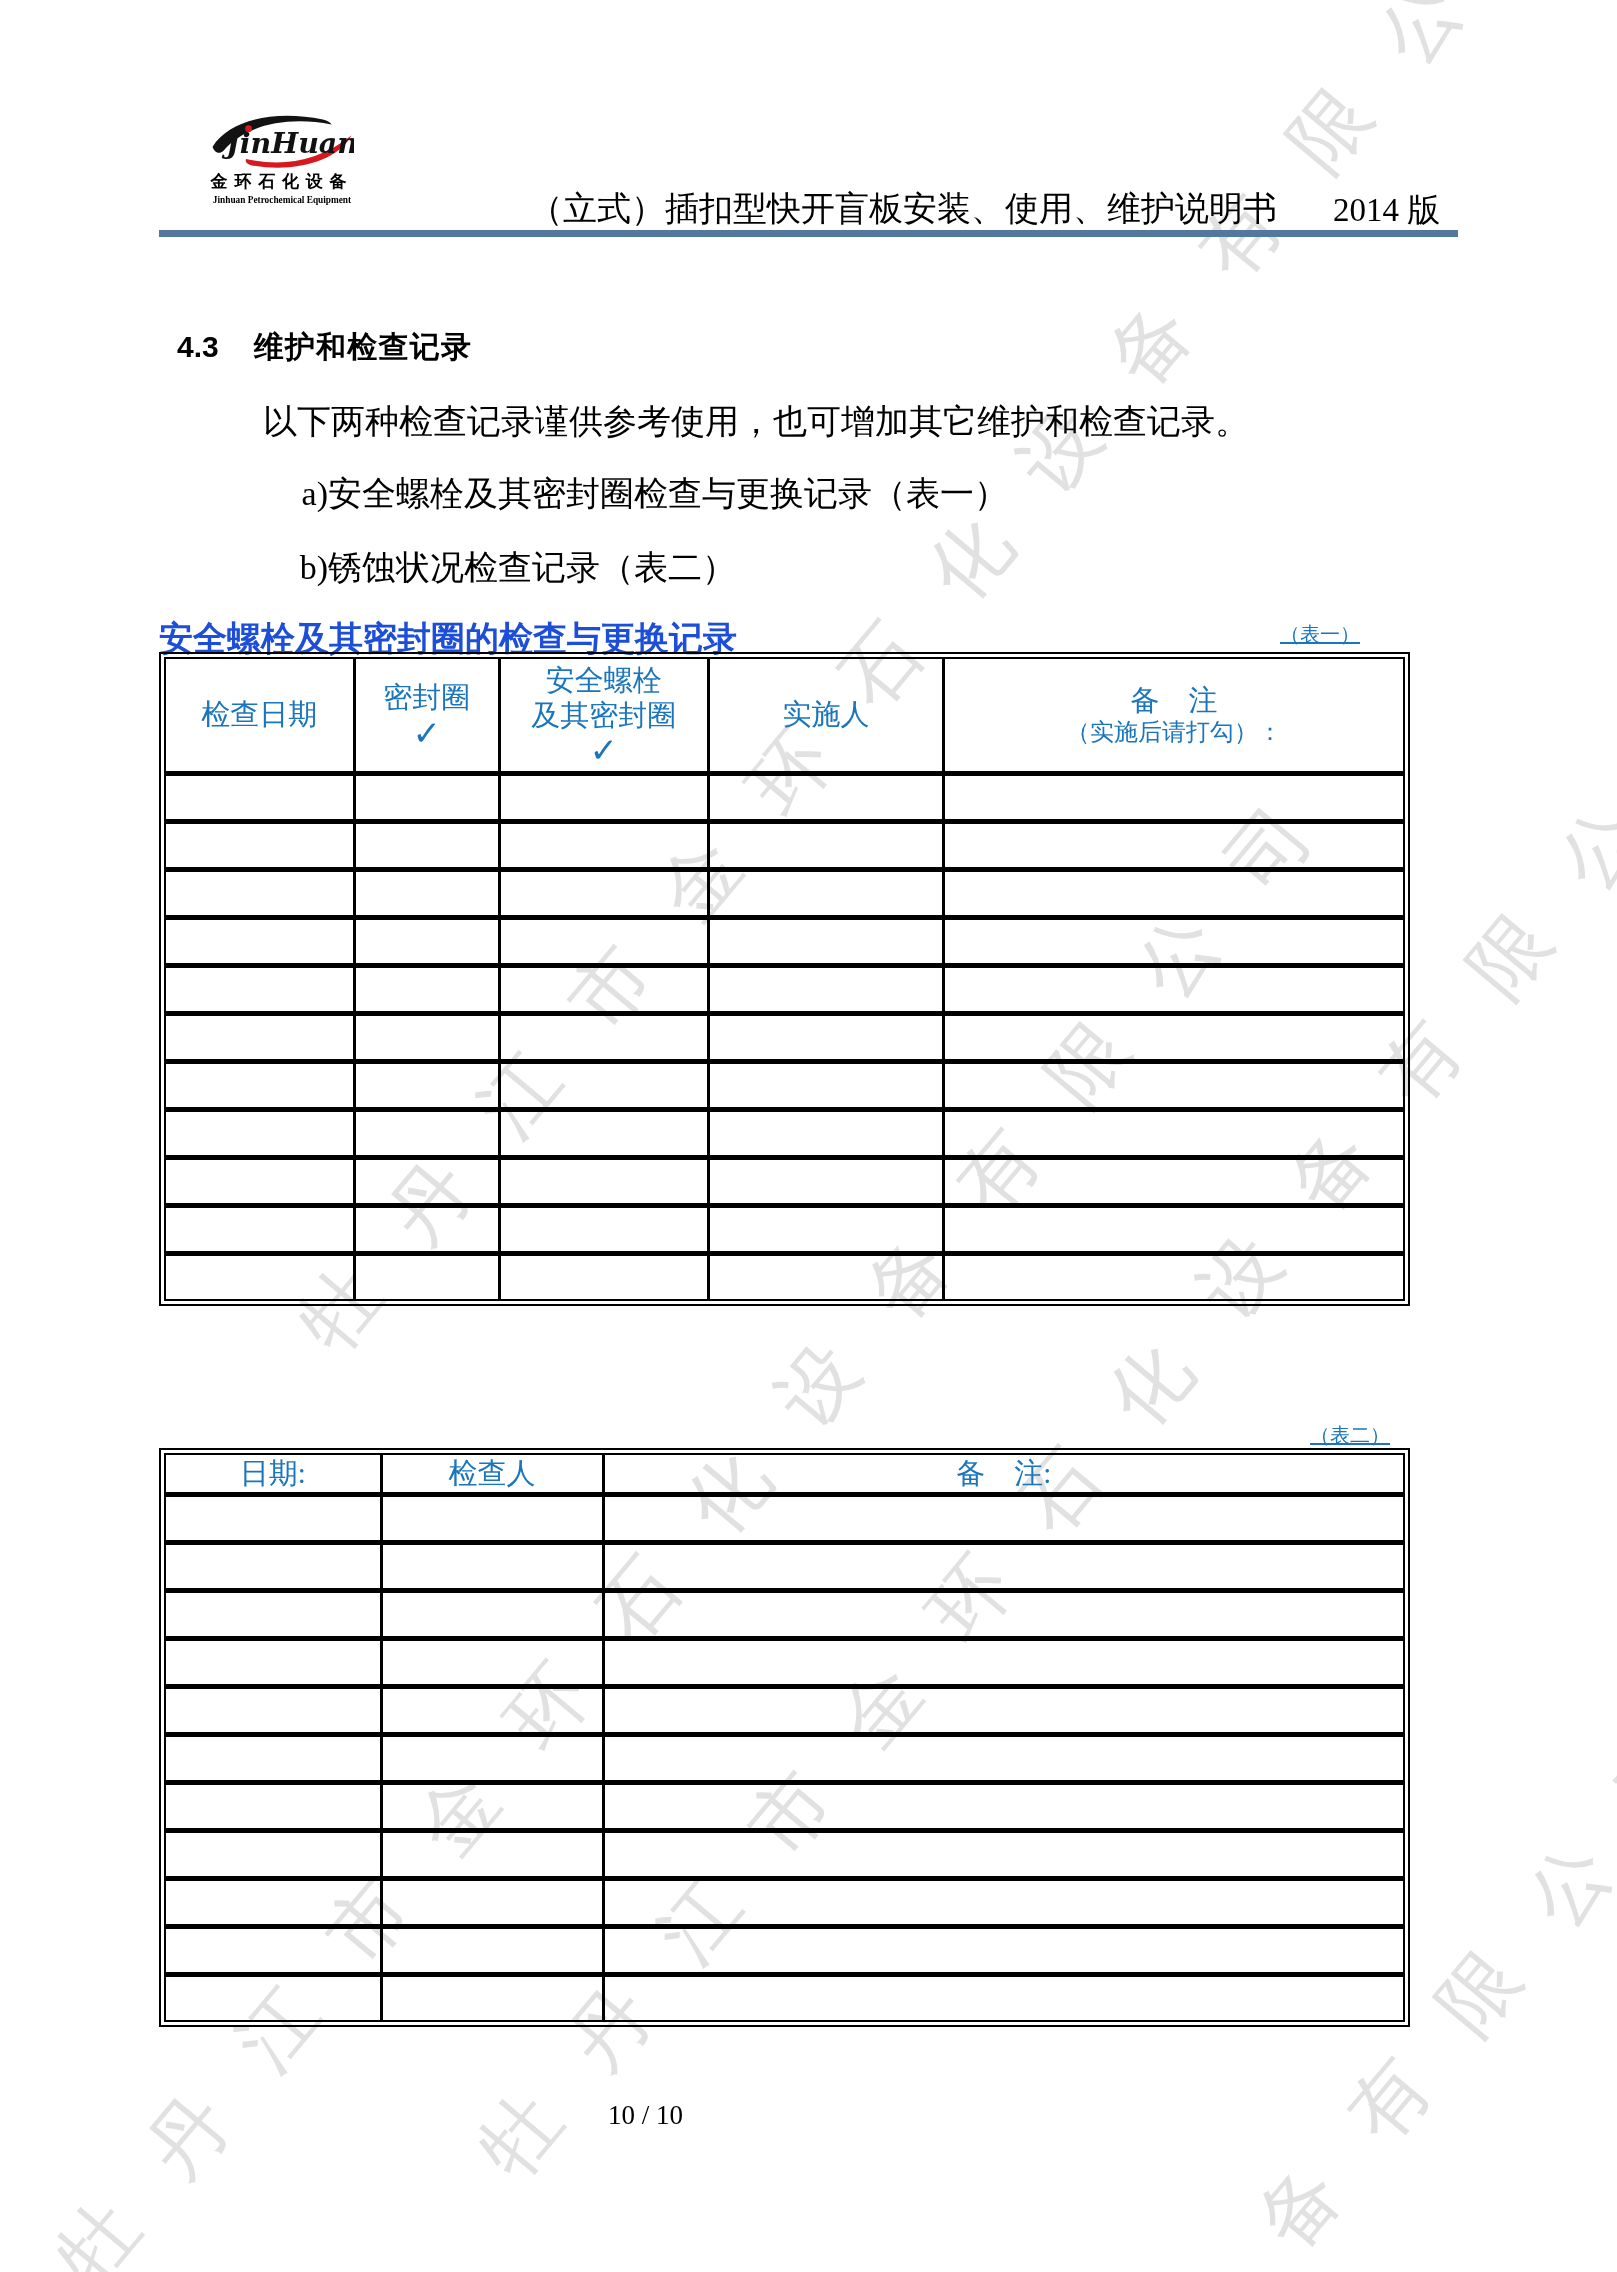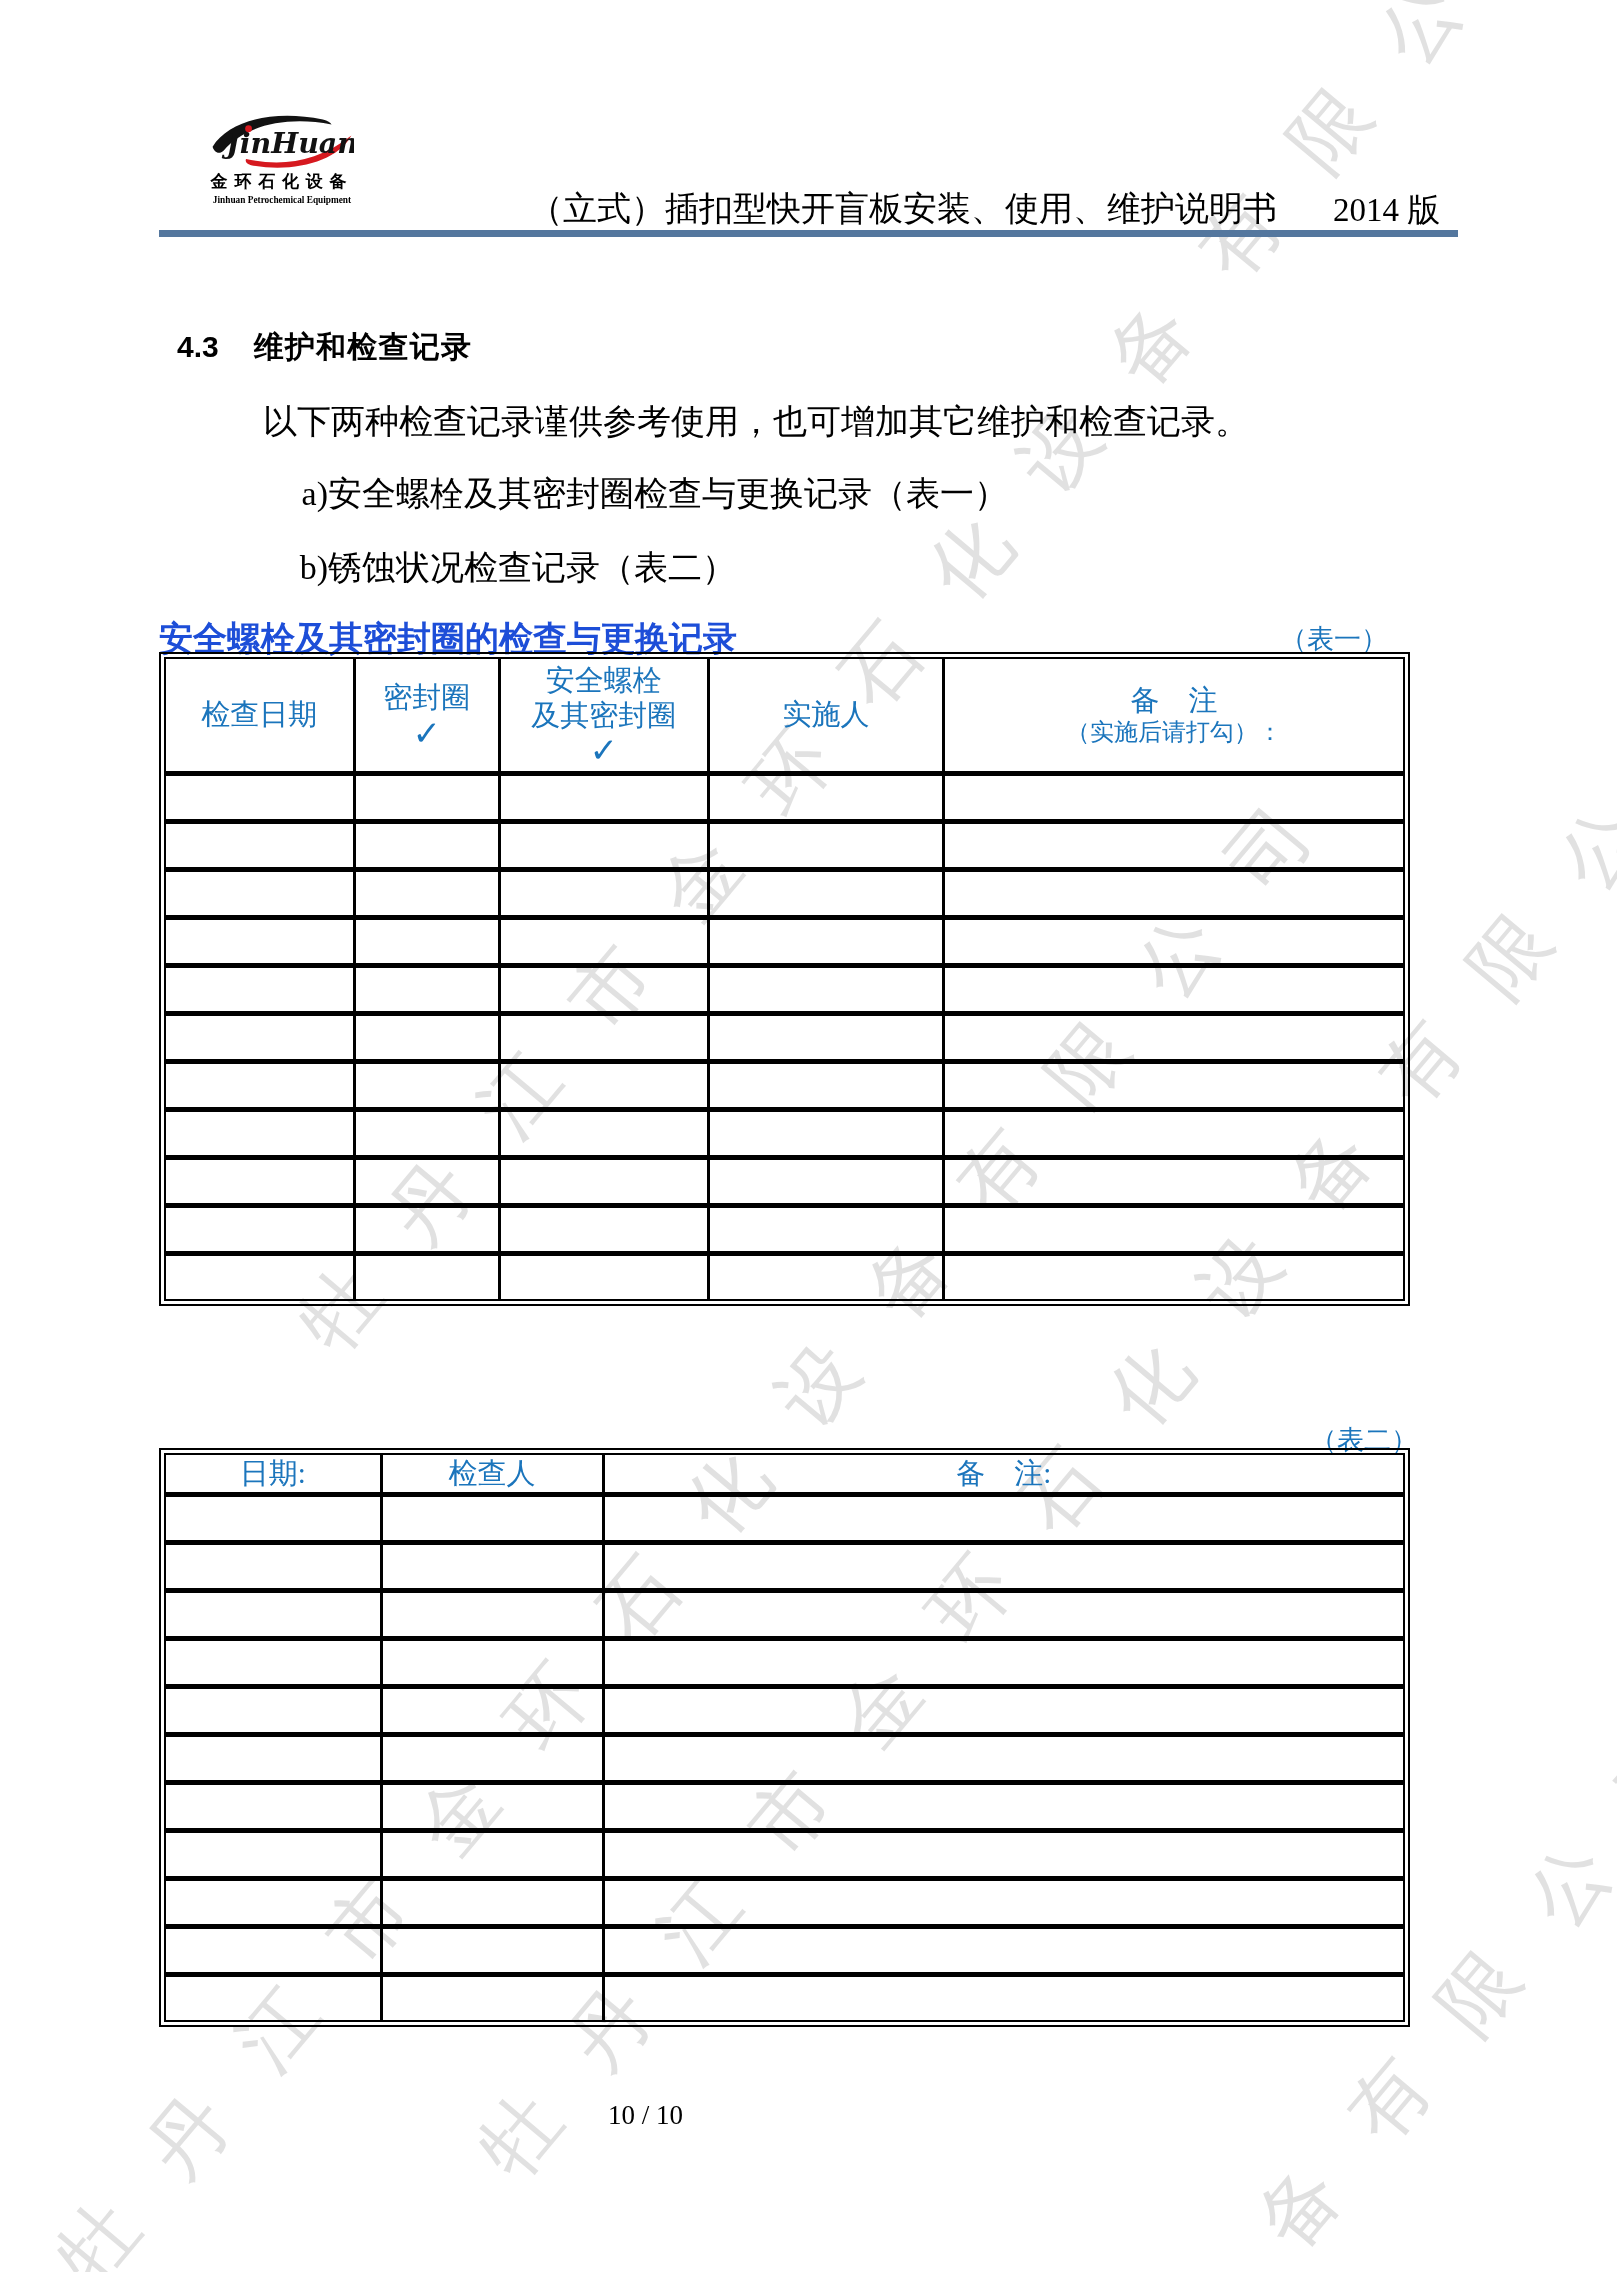--- a/index.html
+++ b/index.html
@@ -32,21 +32,21 @@
   .sec-num { display:inline-block; }
   .sec-title { display:inline-block; margin-left:35px; letter-spacing:1.2px; }
   .intro { position:absolute; left:263px; top:399px; font-size:34px; }
   .li { position:absolute; left:263px; font-size:34px;text-align:right; }
   .li-a { top:471px; } .li-b { top:545px; }
   .li-marker { display:inline-block; width:65px; }
   
   .cap { position:absolute; left:159px; width:1251px; text-align:left; color:#1d4ed8;
          font-family:"Liberation Sans","DejaVu Sans",sans-serif; font-weight:bold; font-size:34px; }
   .cap1 { top:616px; } .cap2 { top:1417px; }
-  .tag { position:absolute; color:#1b75bc; font-size:27px; white-space:nowrap; }
+  .tag { position:absolute; color:#1b75bc; font-size:20px; white-space:nowrap;text-decoration:underline; }
   .tag1 { left:1280px; top:621px; } .tag2 { left:1310px; top:1422px; }
   
   .tblwrap { position:absolute; left:159px; border:7.4px double #000; background:transparent; }
   .t1 { top:652px; } .t2 { top:1448px; }
   table.rec { border-collapse:collapse; table-layout:fixed; width:1237px; background:transparent; }
   table.rec th, table.rec td { border-right:3.1px solid #000; border-bottom:5px solid #000; padding:0; }
   table.rec th:last-child, table.rec td:last-child { border-right:none; }
   table.rec tbody tr:last-child td { border-bottom:none; }
   table.rec thead th { border-bottom:5.6px solid #000; color:#1b75bc; font-weight:400;
                        text-align:center; vertical-align:middle; font-size:29px;

